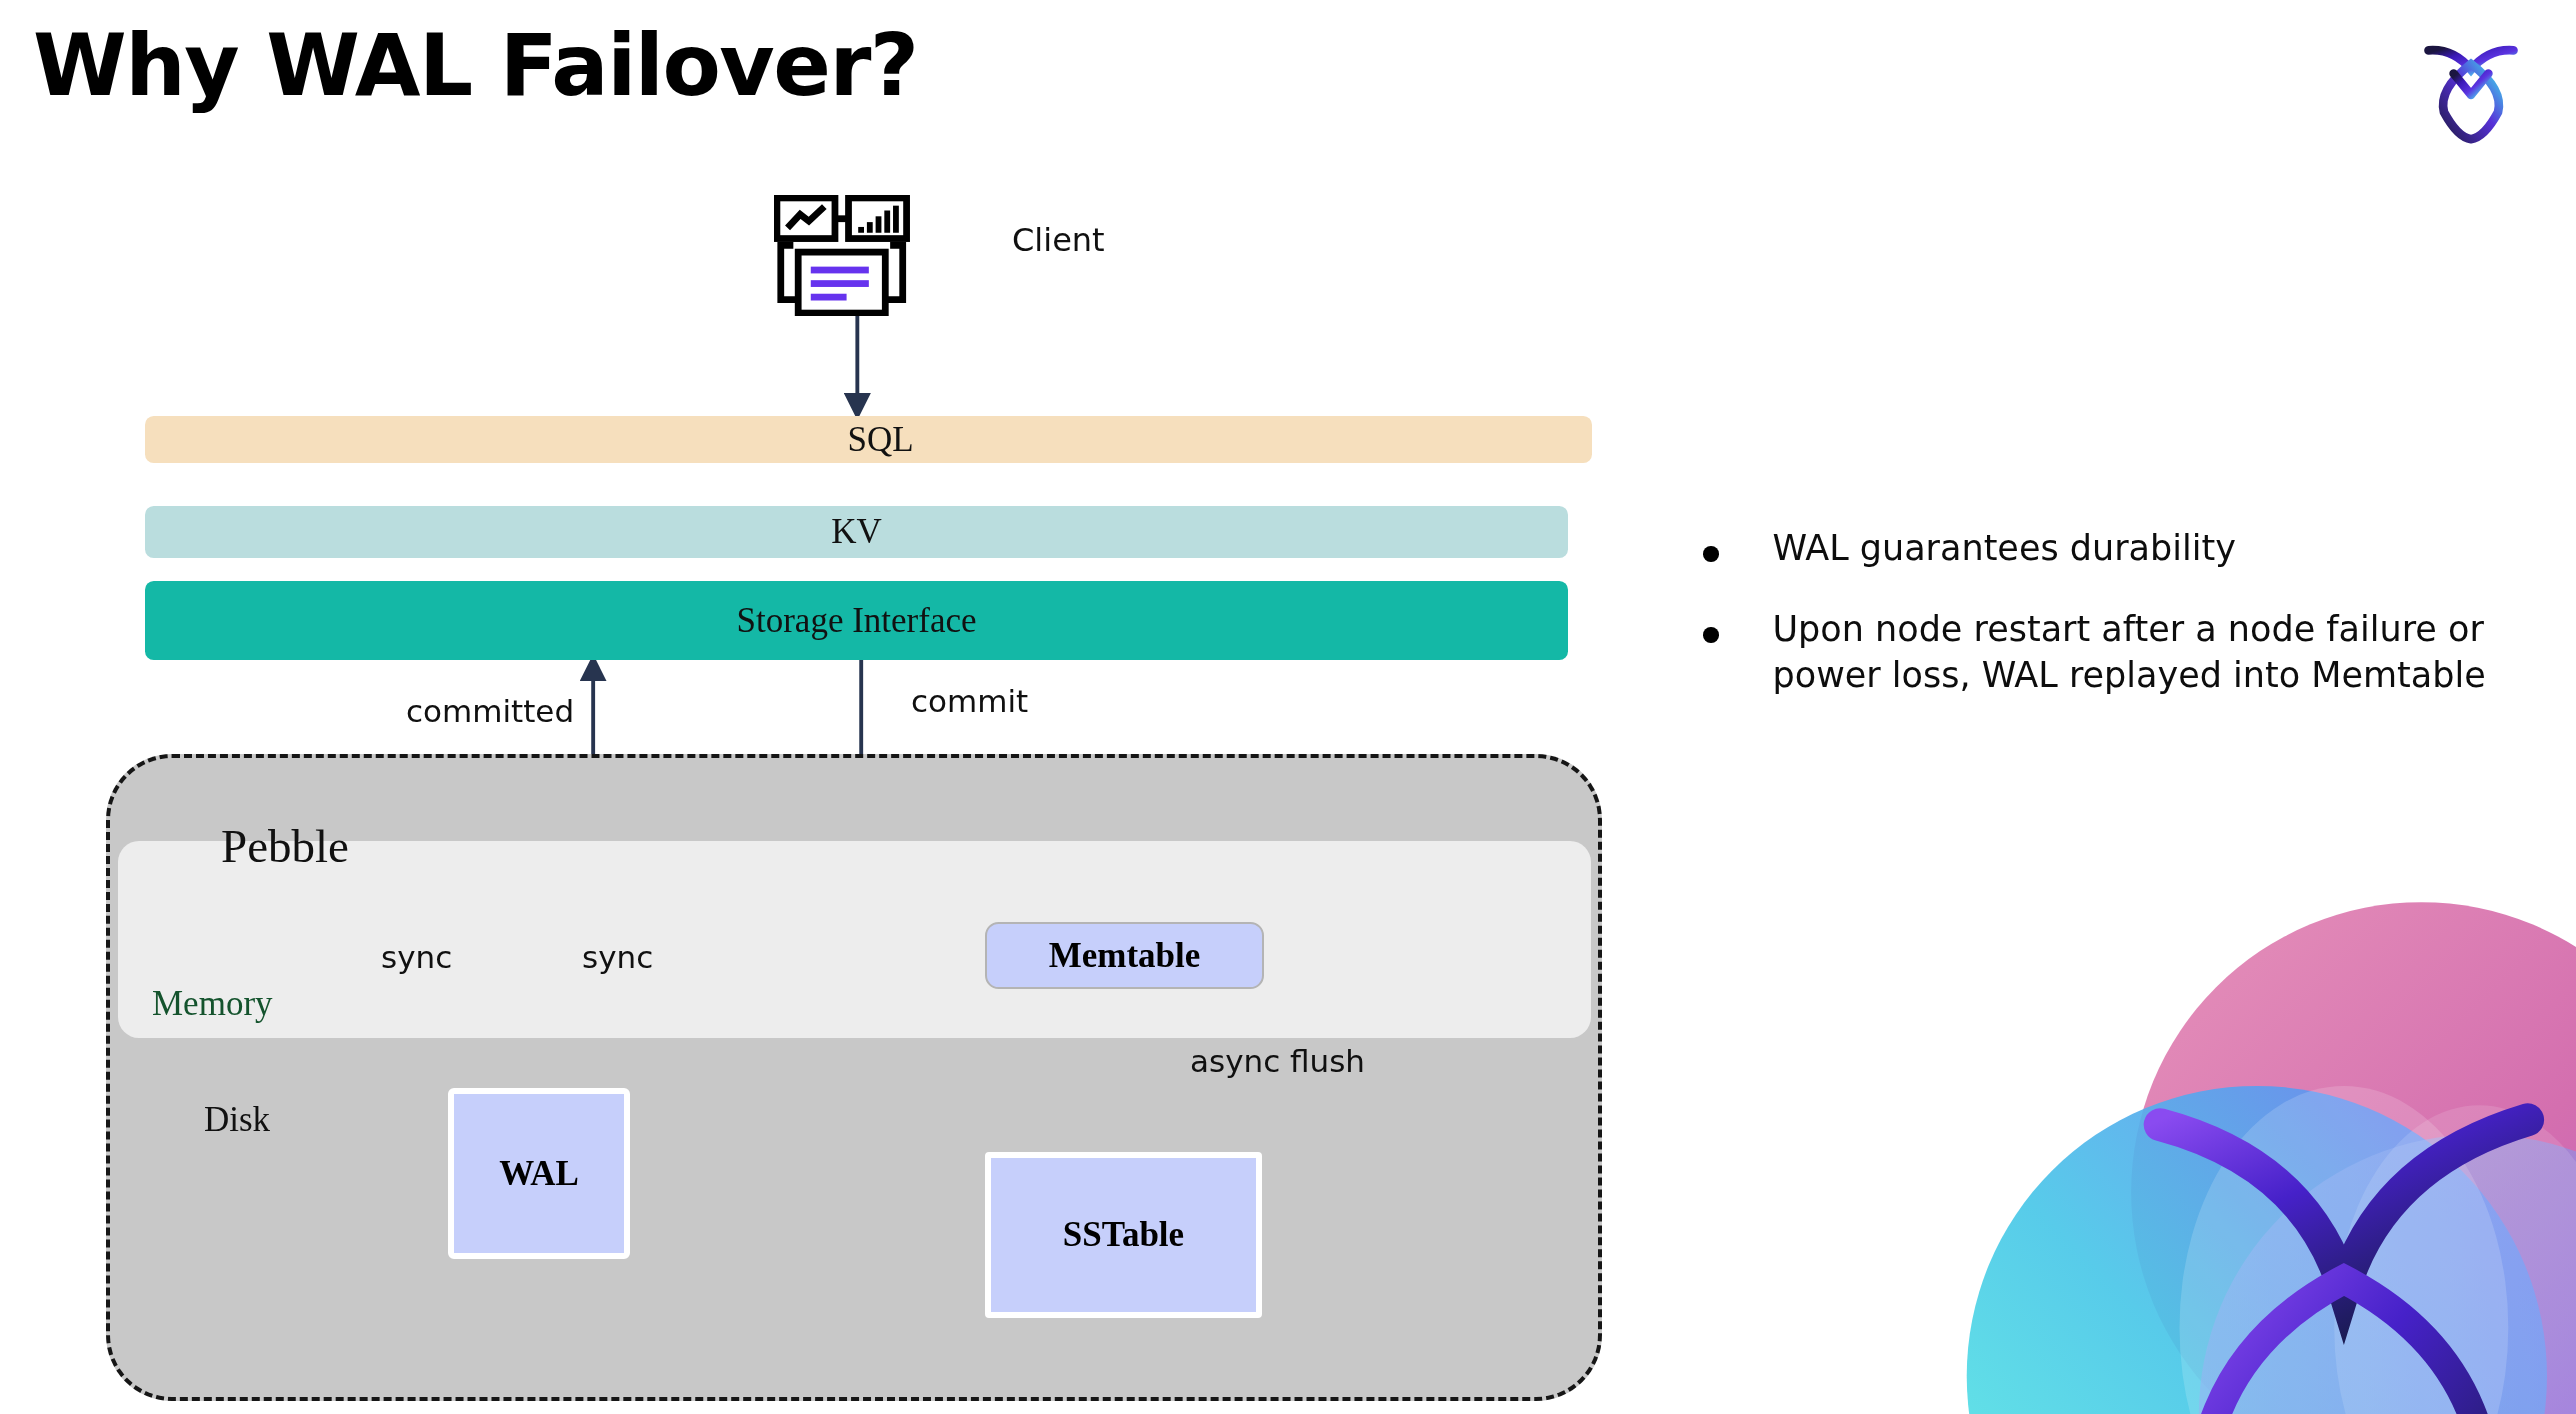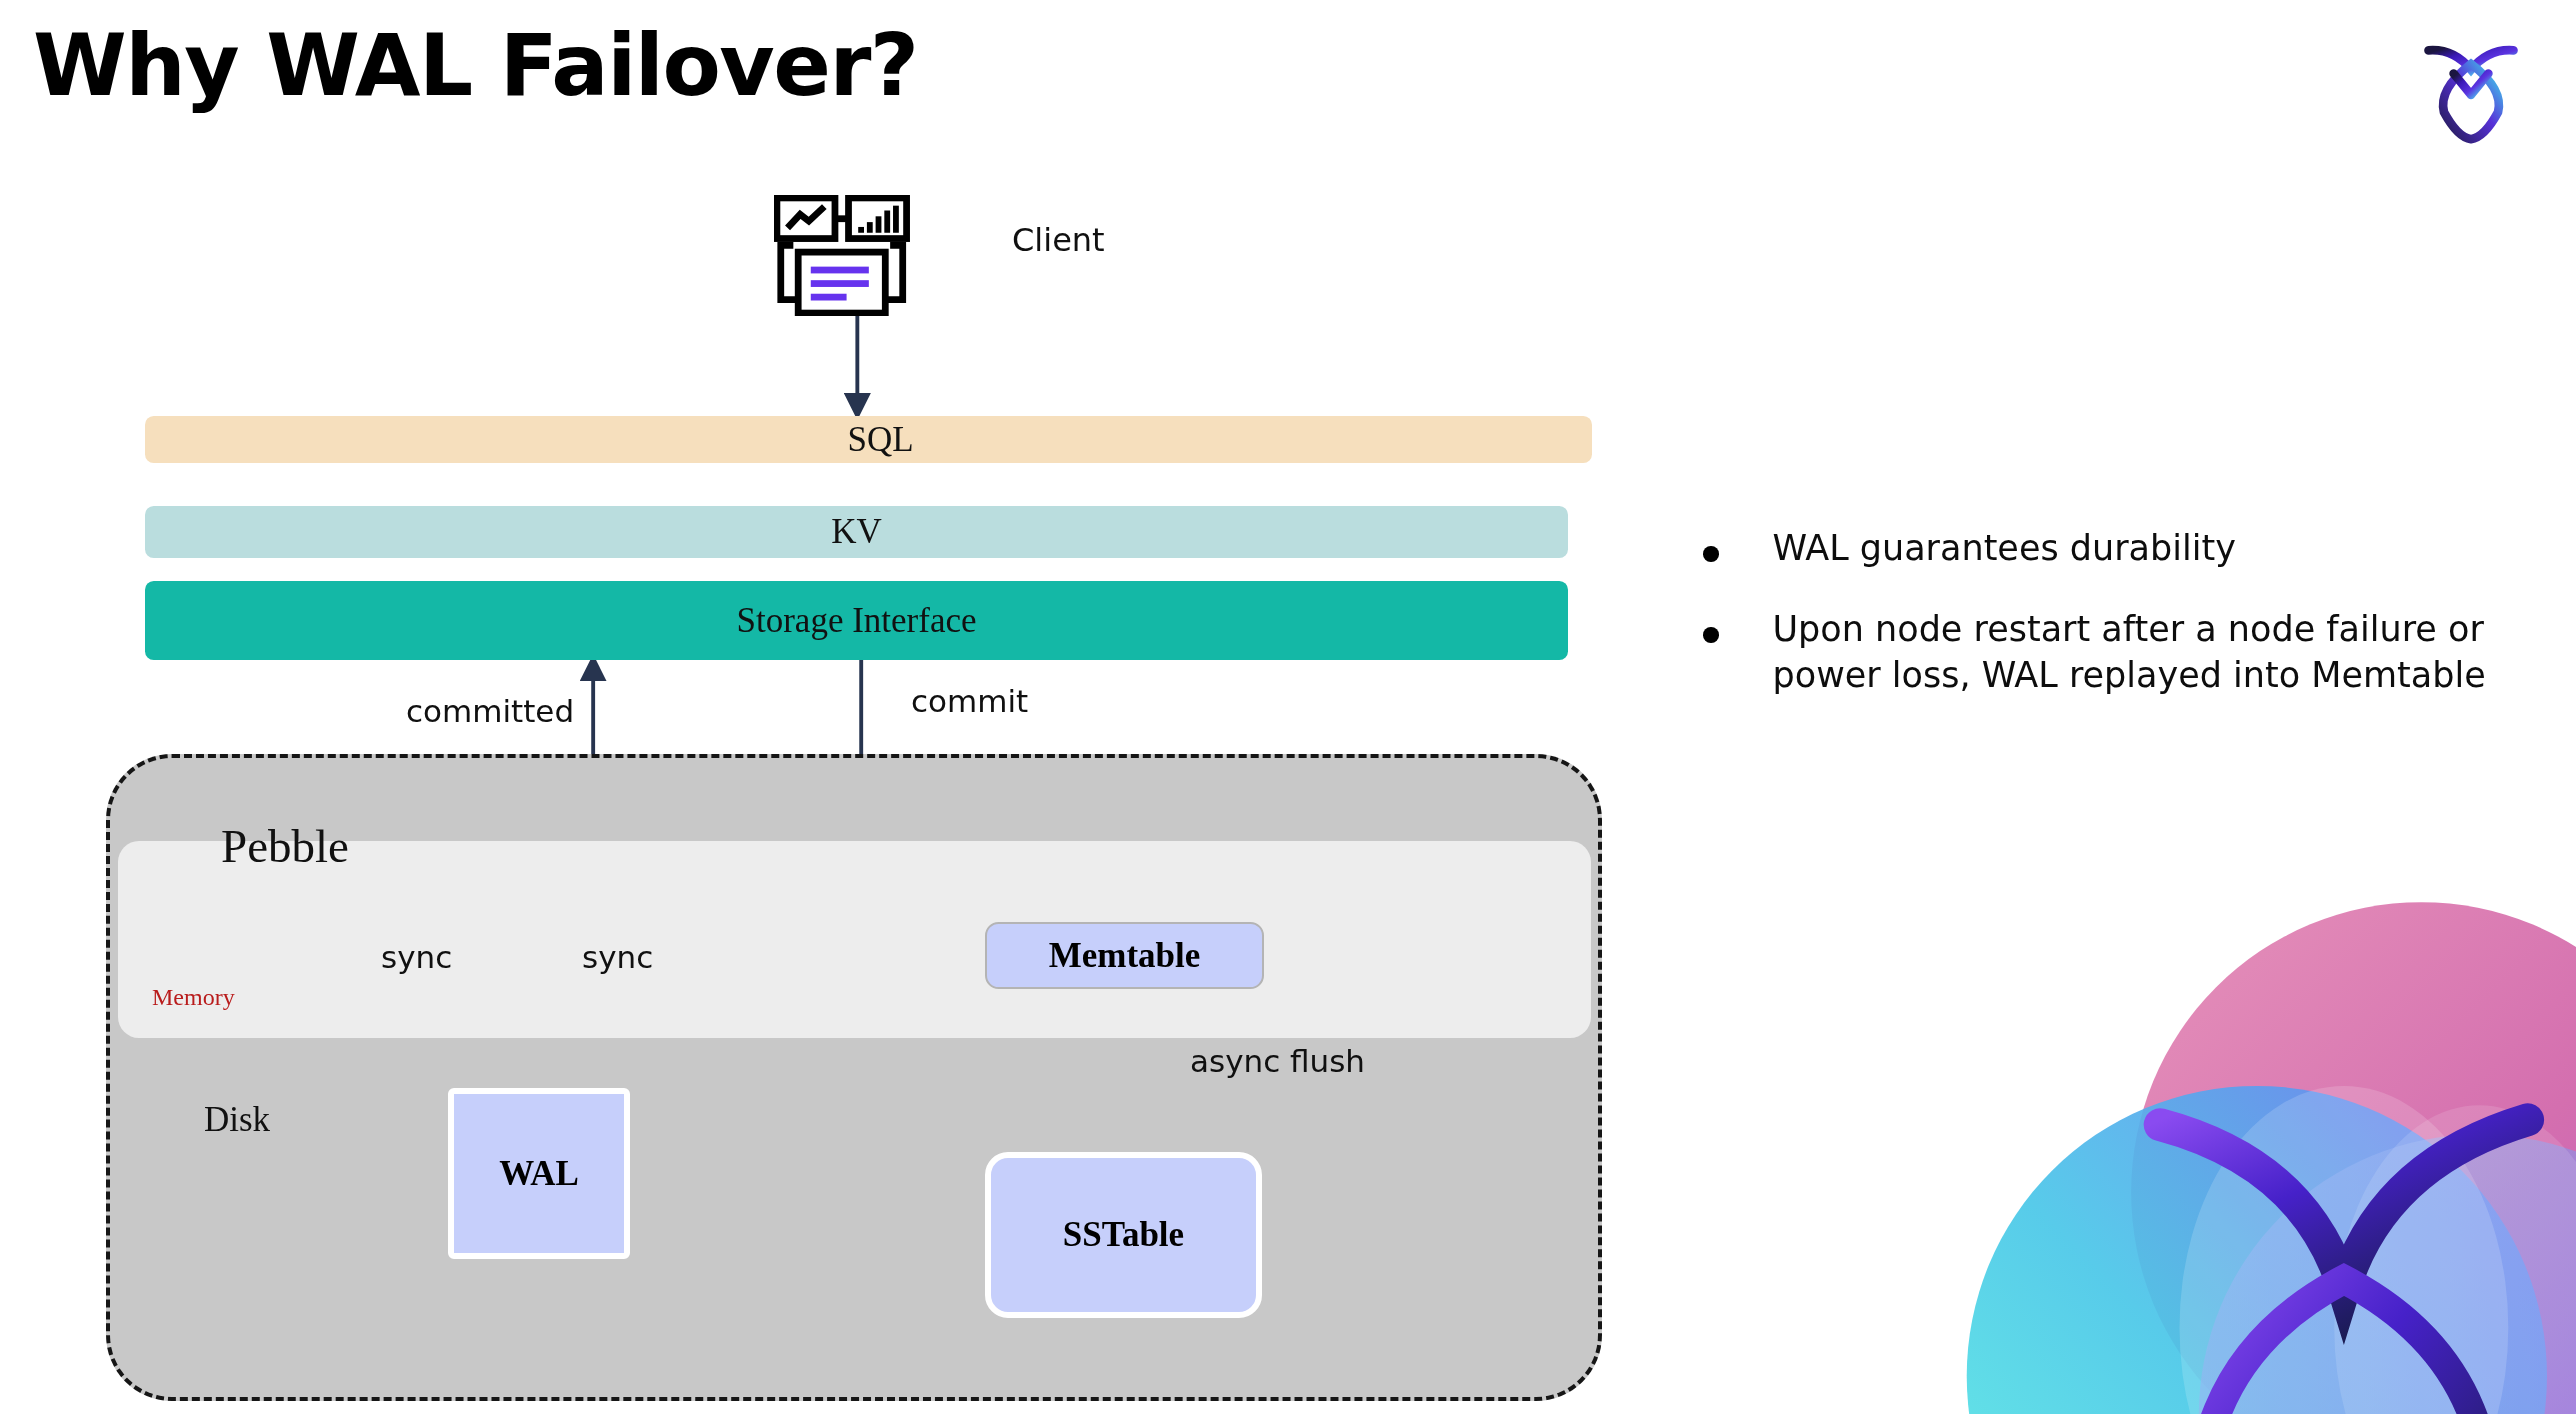--- a/index.html
+++ b/index.html
@@ -53,21 +53,21 @@
     font-size:47px;color:#111111;margin-top:27px;
   }
   
   #memory-band{
     position:absolute;left:118px;top:841px;width:1473px;height:197px;
     background:#EDEDED;border-radius:21px;
   }
   #memory-label{
     position:absolute;left:152px;top:984px;
     font-family:"Liberation Serif","DejaVu Serif",serif;
-    font-size:24px;color:#b91c1c;
+    font-size:35px;color:#14532d;
   }
   #disk-label{
     position:absolute;left:204px;top:1100px;
     font-family:"Liberation Serif","DejaVu Serif",serif;
     font-size:35px;color:#111111;
   }
   
   .node-box{
     position:absolute;display:flex;align-items:center;justify-content:center;
     background:#C6CFFB;
@@ -77,21 +77,21 @@
   #node-memtable{
     left:985px;top:922px;width:279px;height:67px;
     border:2.9px solid #B4B4B4;border-radius:13.5px;box-sizing:border-box;
   }
   #node-wal{
     left:448px;top:1088px;width:182px;height:171px;
     border:6.8px solid #FFFFFF;border-radius:6px;box-sizing:border-box;
   }
   #node-sstable{
     left:985px;top:1152px;width:277px;height:166px;
-    border:6.8px solid #FFFFFF;border-radius:23px;box-sizing:border-box;
+    border:6.8px solid #FFFFFF;border-radius:4px;box-sizing:border-box;
   }
   
   .edge-label{
     position:absolute;
     font-family:"DejaVu Sans","Liberation Sans",sans-serif;
     font-size:31px;color:#101010;white-space:nowrap;
   }
   #lbl-committed{left:406px;top:693px;}
   #lbl-commit{left:911px;top:683px;}
   #lbl-sync-left{left:381px;top:939px;}

